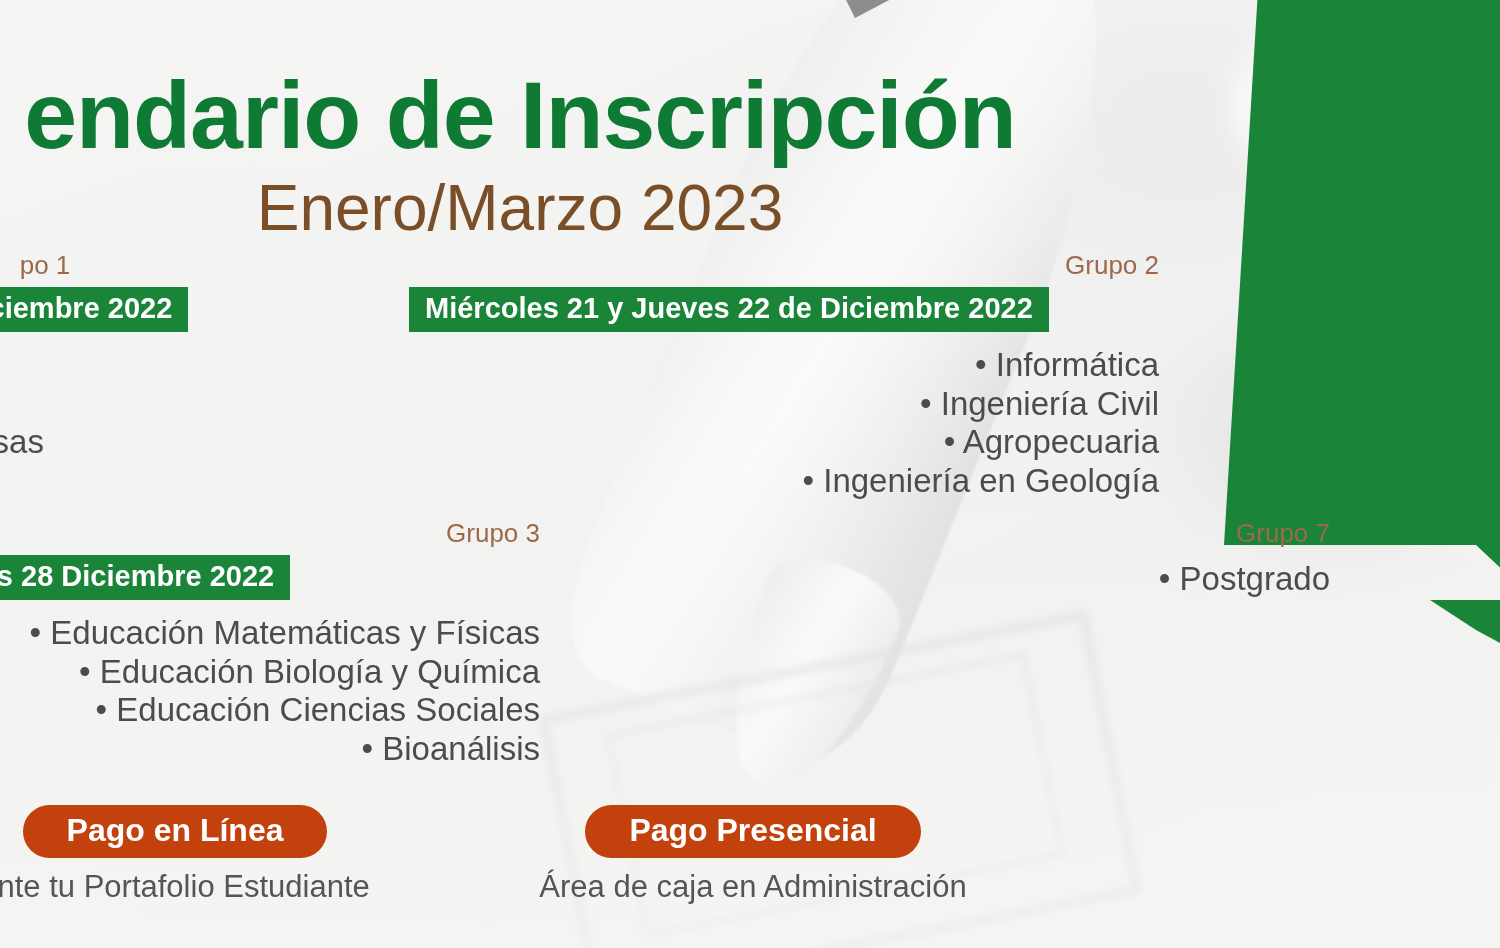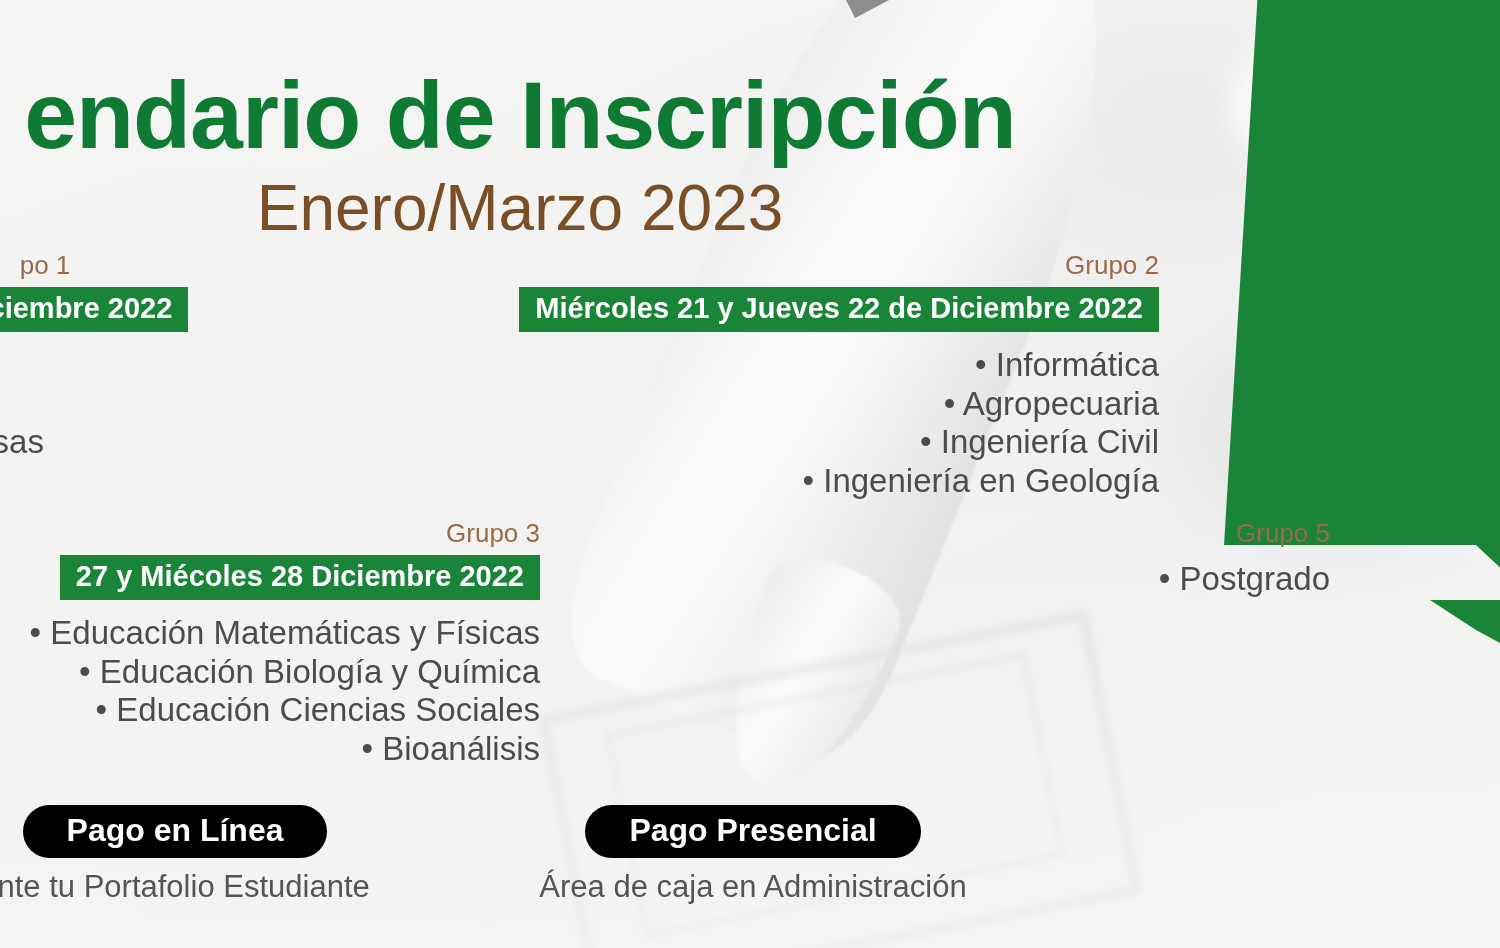--- a/index.html
+++ b/index.html
@@ -132,21 +132,21 @@
   .group-date {
     display:inline-block;
     background:#1a8438;
     color:#ffffff;
     font-size:29px;
     font-weight:700;
     padding:7px 16px 9px 16px;
     line-height:1;
     white-space:nowrap;
   }
-  .date-wrap { text-align:right; }
+  .date-wrap { text-align:left; }
   .group-items {
     margin-top:14px;
     text-align:right;
     font-size:33px;
     color:#4c4c4c;
     line-height:1.17;
     font-weight:400;
   }
   .group-items div { white-space:nowrap; }
 
@@ -162,21 +162,21 @@
   
   #group3 { left:-190px; top:520px; width:730px; }
 
   
   #group4 { left:745px; top:520px; width:585px; }
 
   
   .pay { position:absolute; }
   .pay-pill {
     display:inline-block;
-    background:#000000;
+    background:#c2410c;
     color:#ffffff;
     font-size:32px;
     font-weight:700;
     border-radius:40px;
     padding:9px 44px 12px 44px;
     line-height:1;
     white-space:nowrap;
   }
   .pay-note {
     margin-top:13px;
@@ -227,41 +227,41 @@
     </div>
   </div>
 
   <div class="group" id="group2">
     <div class="group-label">Grupo 2</div>
     <div class="date-wrap">
       <span class="group-date">Miércoles 21 y Jueves 22 de Diciembre 2022</span>
     </div>
     <div class="group-items">
       <div>• Informática</div>
+      <div>• Ingeniería Civil</div>
       <div>• Agropecuaria</div>
-      <div>• Ingeniería Civil</div>
       <div>• Ingeniería en Geología</div>
     </div>
   </div>
 
   <div class="group" id="group3">
     <div class="group-label">Grupo 3</div>
     <div class="date-wrap">
       <span class="group-date">27 y Miécoles 28 Diciembre 2022</span>
     </div>
     <div class="group-items">
       <div>• Educación Matemáticas y Físicas</div>
       <div>• Educación Biología y Química</div>
       <div>• Educación Ciencias Sociales</div>
       <div>• Bioanálisis</div>
     </div>
   </div>
 
   <div class="group" id="group4">
-    <div class="group-label">Grupo 5</div>
+    <div class="group-label">Grupo 7</div>
     <div class="group-items">
       <div>• Postgrado</div>
     </div>
   </div>
 
   <div class="pay" id="pay1">
     <span class="pay-pill">Pago en Línea</span>
     <div class="pay-note">ante tu Portafolio Estudiante</div>
   </div>
 

